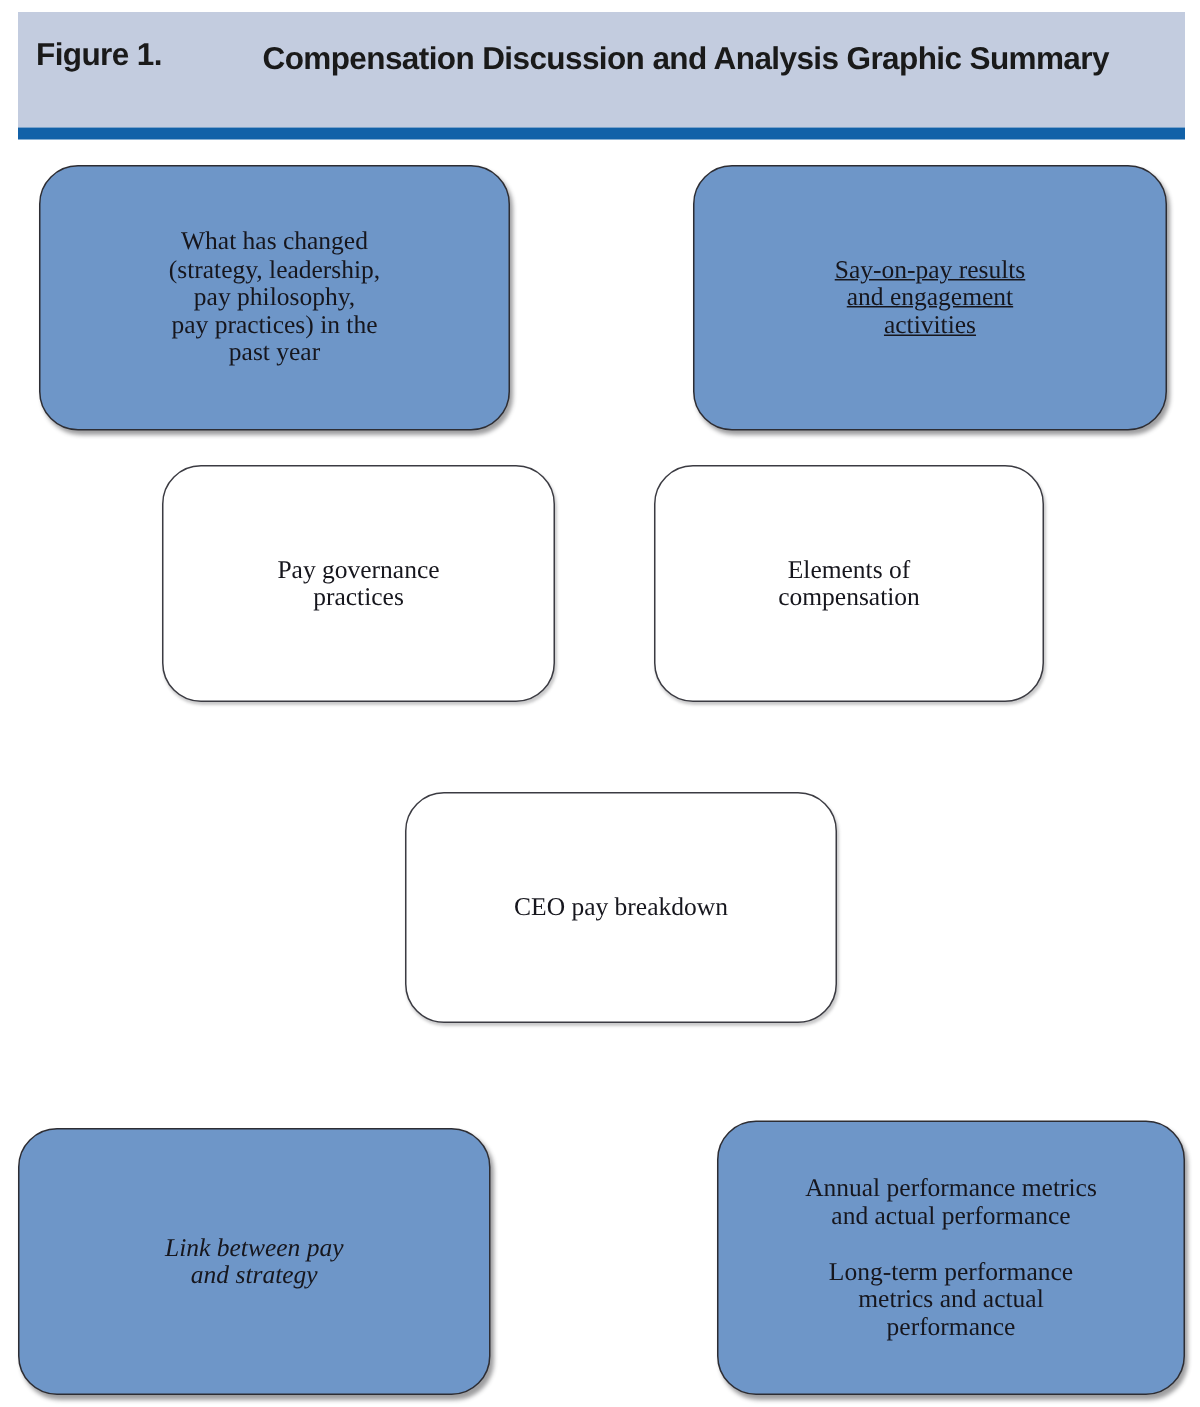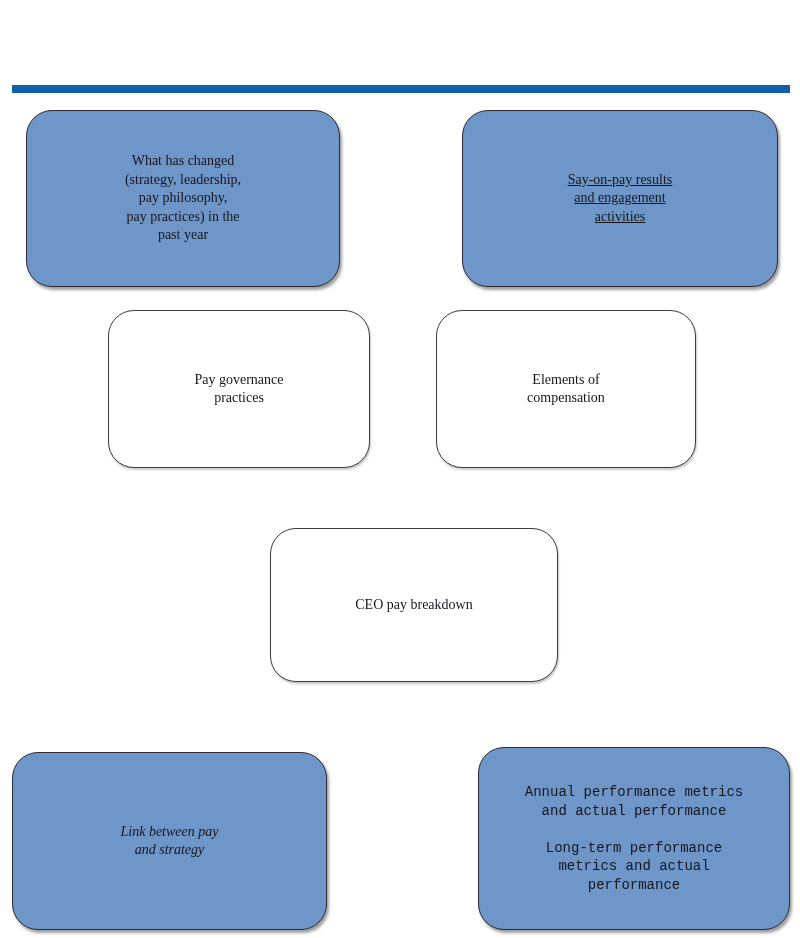--- a/index.html
+++ b/index.html
@@ -60,21 +60,21 @@
 
   
   .node {
     position: absolute;
     box-sizing: border-box;
     display: flex;
     align-items: center;
     justify-content: center;
     text-align: center;
     border-radius: 26px;
-    font-size: 14px;
+    font-size: 17px;
     line-height: 18.5px;
     color: #16161d;
     white-space: pre-line;
   }
   .node.filled {
     background: #6e96c8;
     border: 1px solid #2d2d33;
     box-shadow: 2px 3px 3px rgba(40,40,45,0.45);
   }
   .node.outline {
@@ -86,27 +86,31 @@
 
   
   #node-what-changed     { left: 26px;  top: 110px; width: 314px; height: 177px; }
   #node-say-on-pay       { left: 462px; top: 110px; width: 316px; height: 177px; text-decoration: underline; }
   #node-pay-governance   { left: 108px; top: 310px; width: 262px; height: 158px; }
   #node-elements-comp    { left: 436px; top: 310px; width: 260px; height: 158px; }
   #node-ceo-pay          { left: 270px; top: 528px; width: 288px; height: 154px; }
   #node-link-pay         { left: 12px;  top: 752px; width: 315px; height: 178px; font-style: italic; }
   #node-performance      { left: 478px; top: 747px; width: 312px; height: 183px; }
 
-  #node-performance .node-text { line-height: 18.5px; font-family: Liberation Mono, monospace; }
+  #node-performance .node-text { line-height: 18.5px; }
 </style>
 </head>
 <body>
 
 <div id="page">
 
+  <div id="figure-header">
+    <div class="hdr-label">Figure 1.</div>
+    <div class="hdr-title">Compensation Discussion and Analysis Graphic Summary</div>
+  </div>
   <div id="header-rule"></div>
 
   <div class="node filled" id="node-what-changed">
     <span class="node-text">What has changed
 (strategy, leadership,
 pay philosophy,
 pay practices) in the
 past year</span>
   </div>
 

